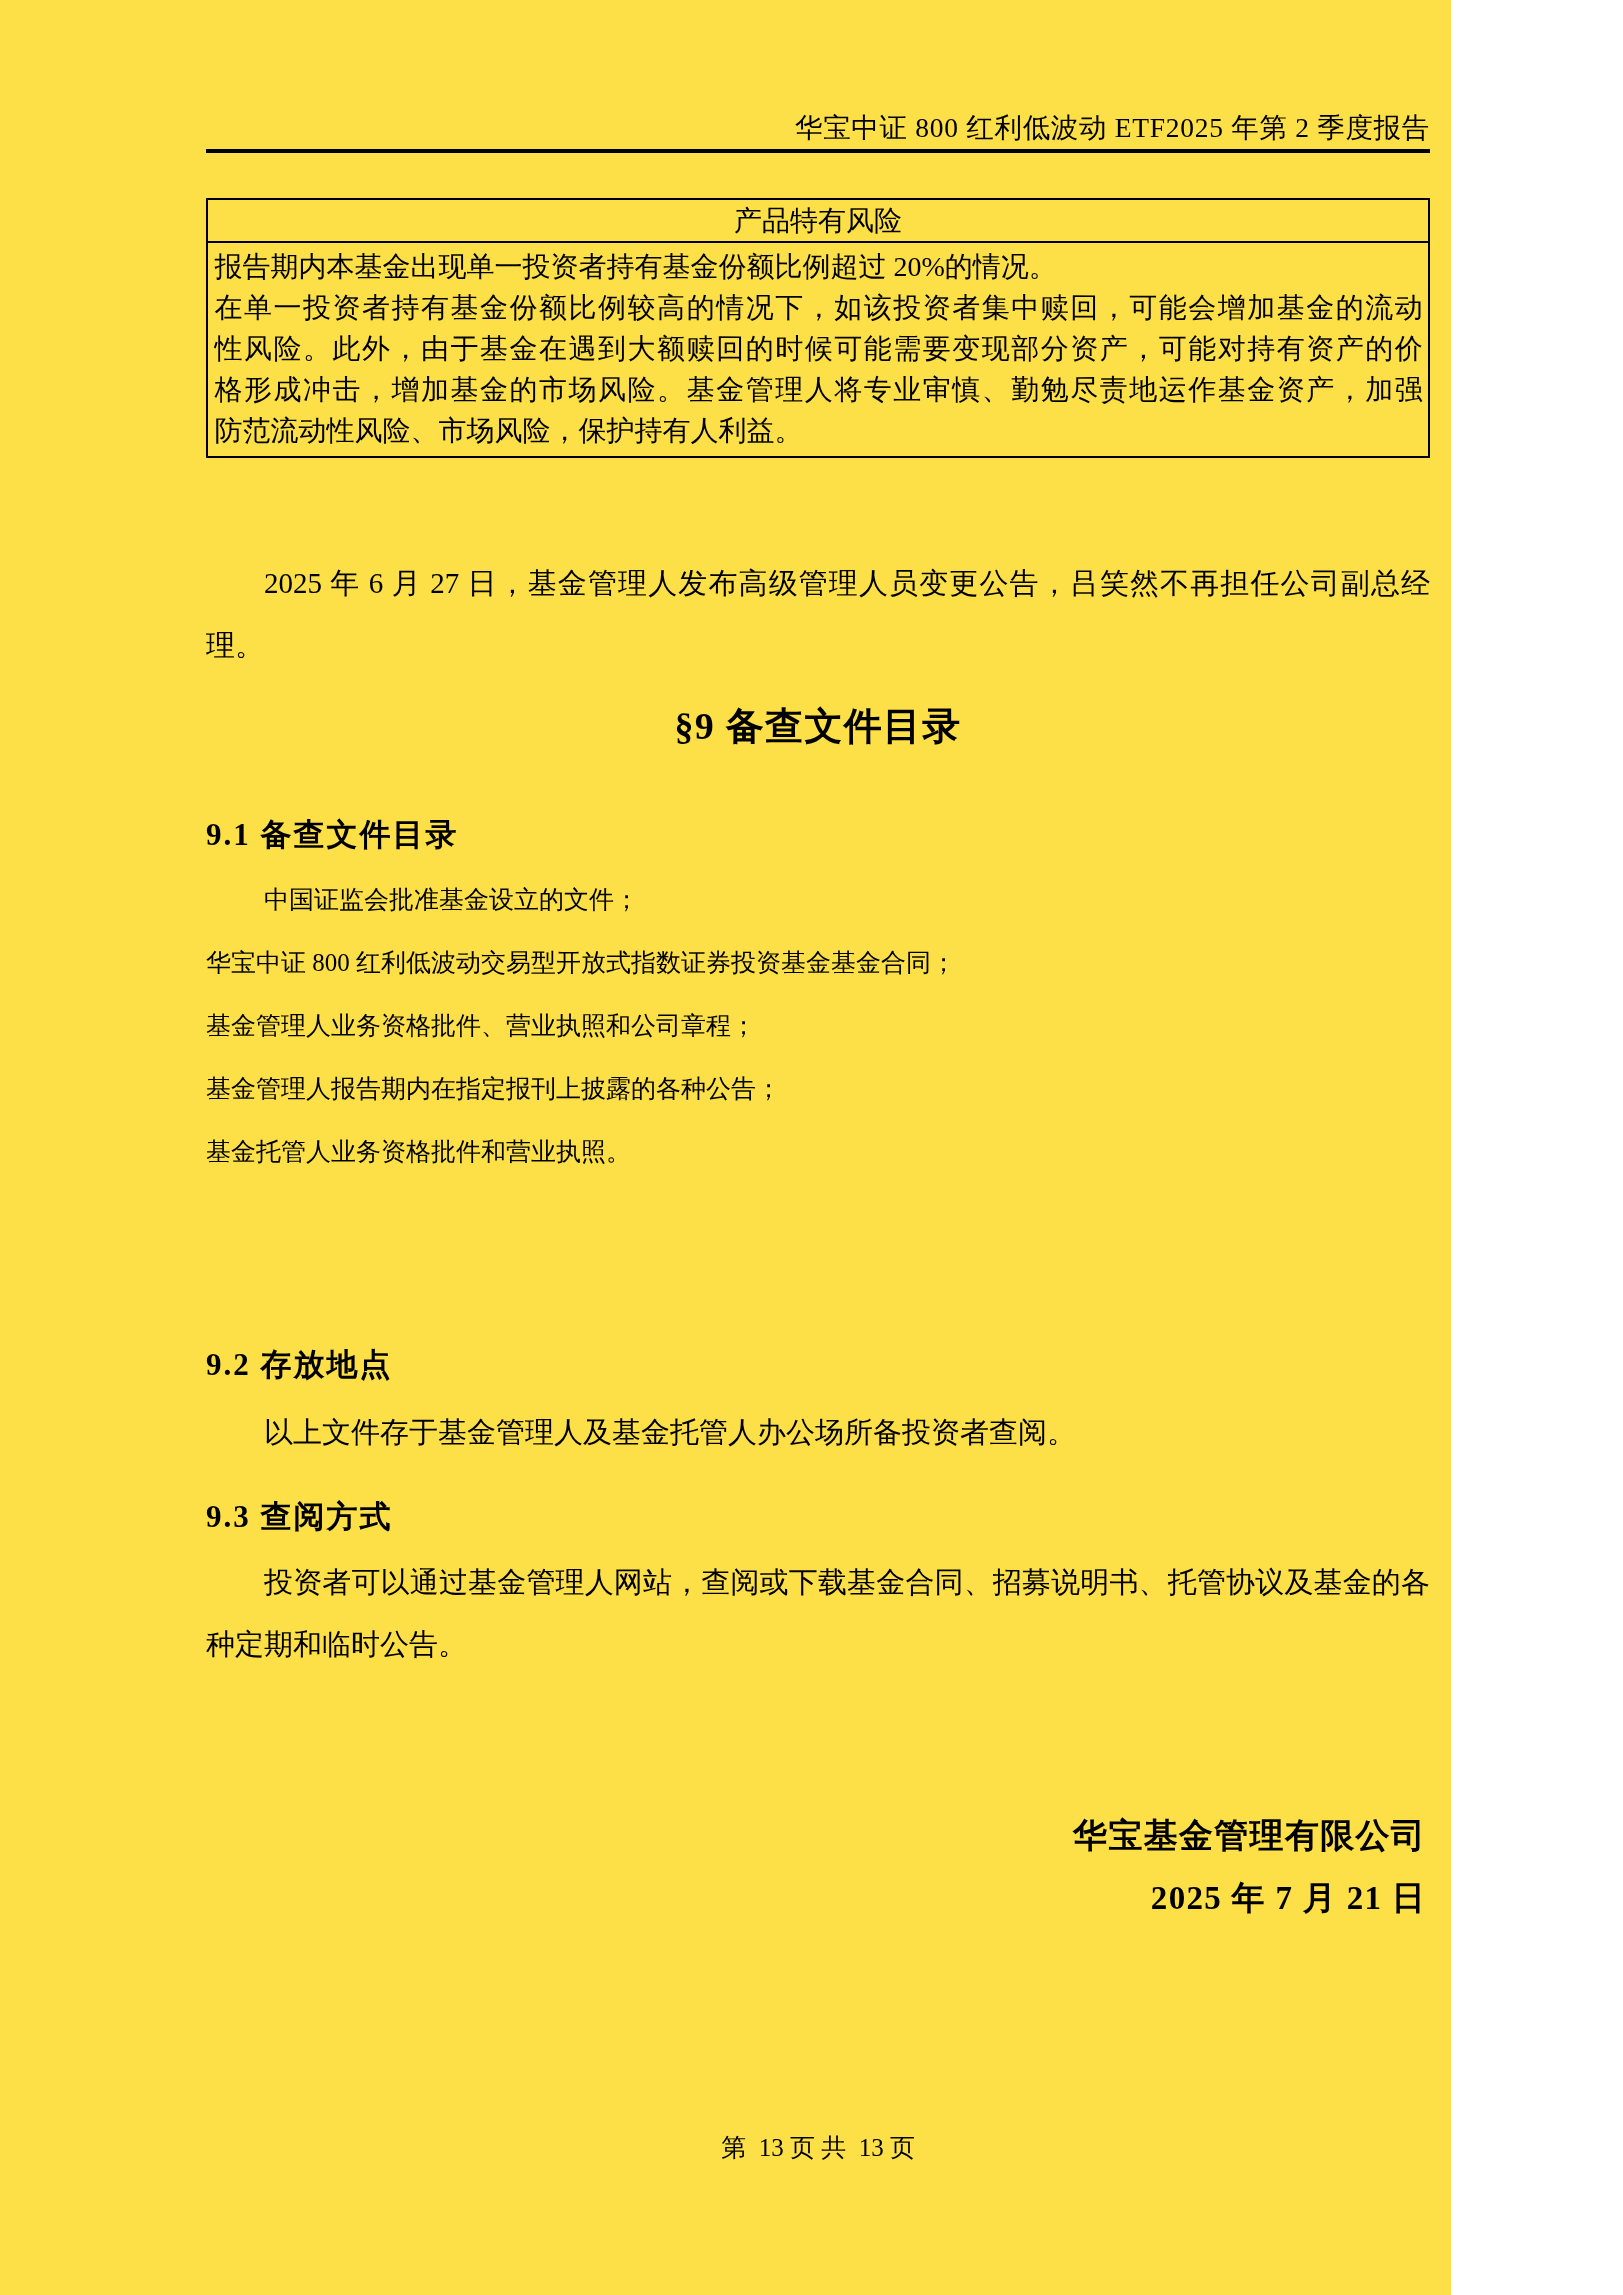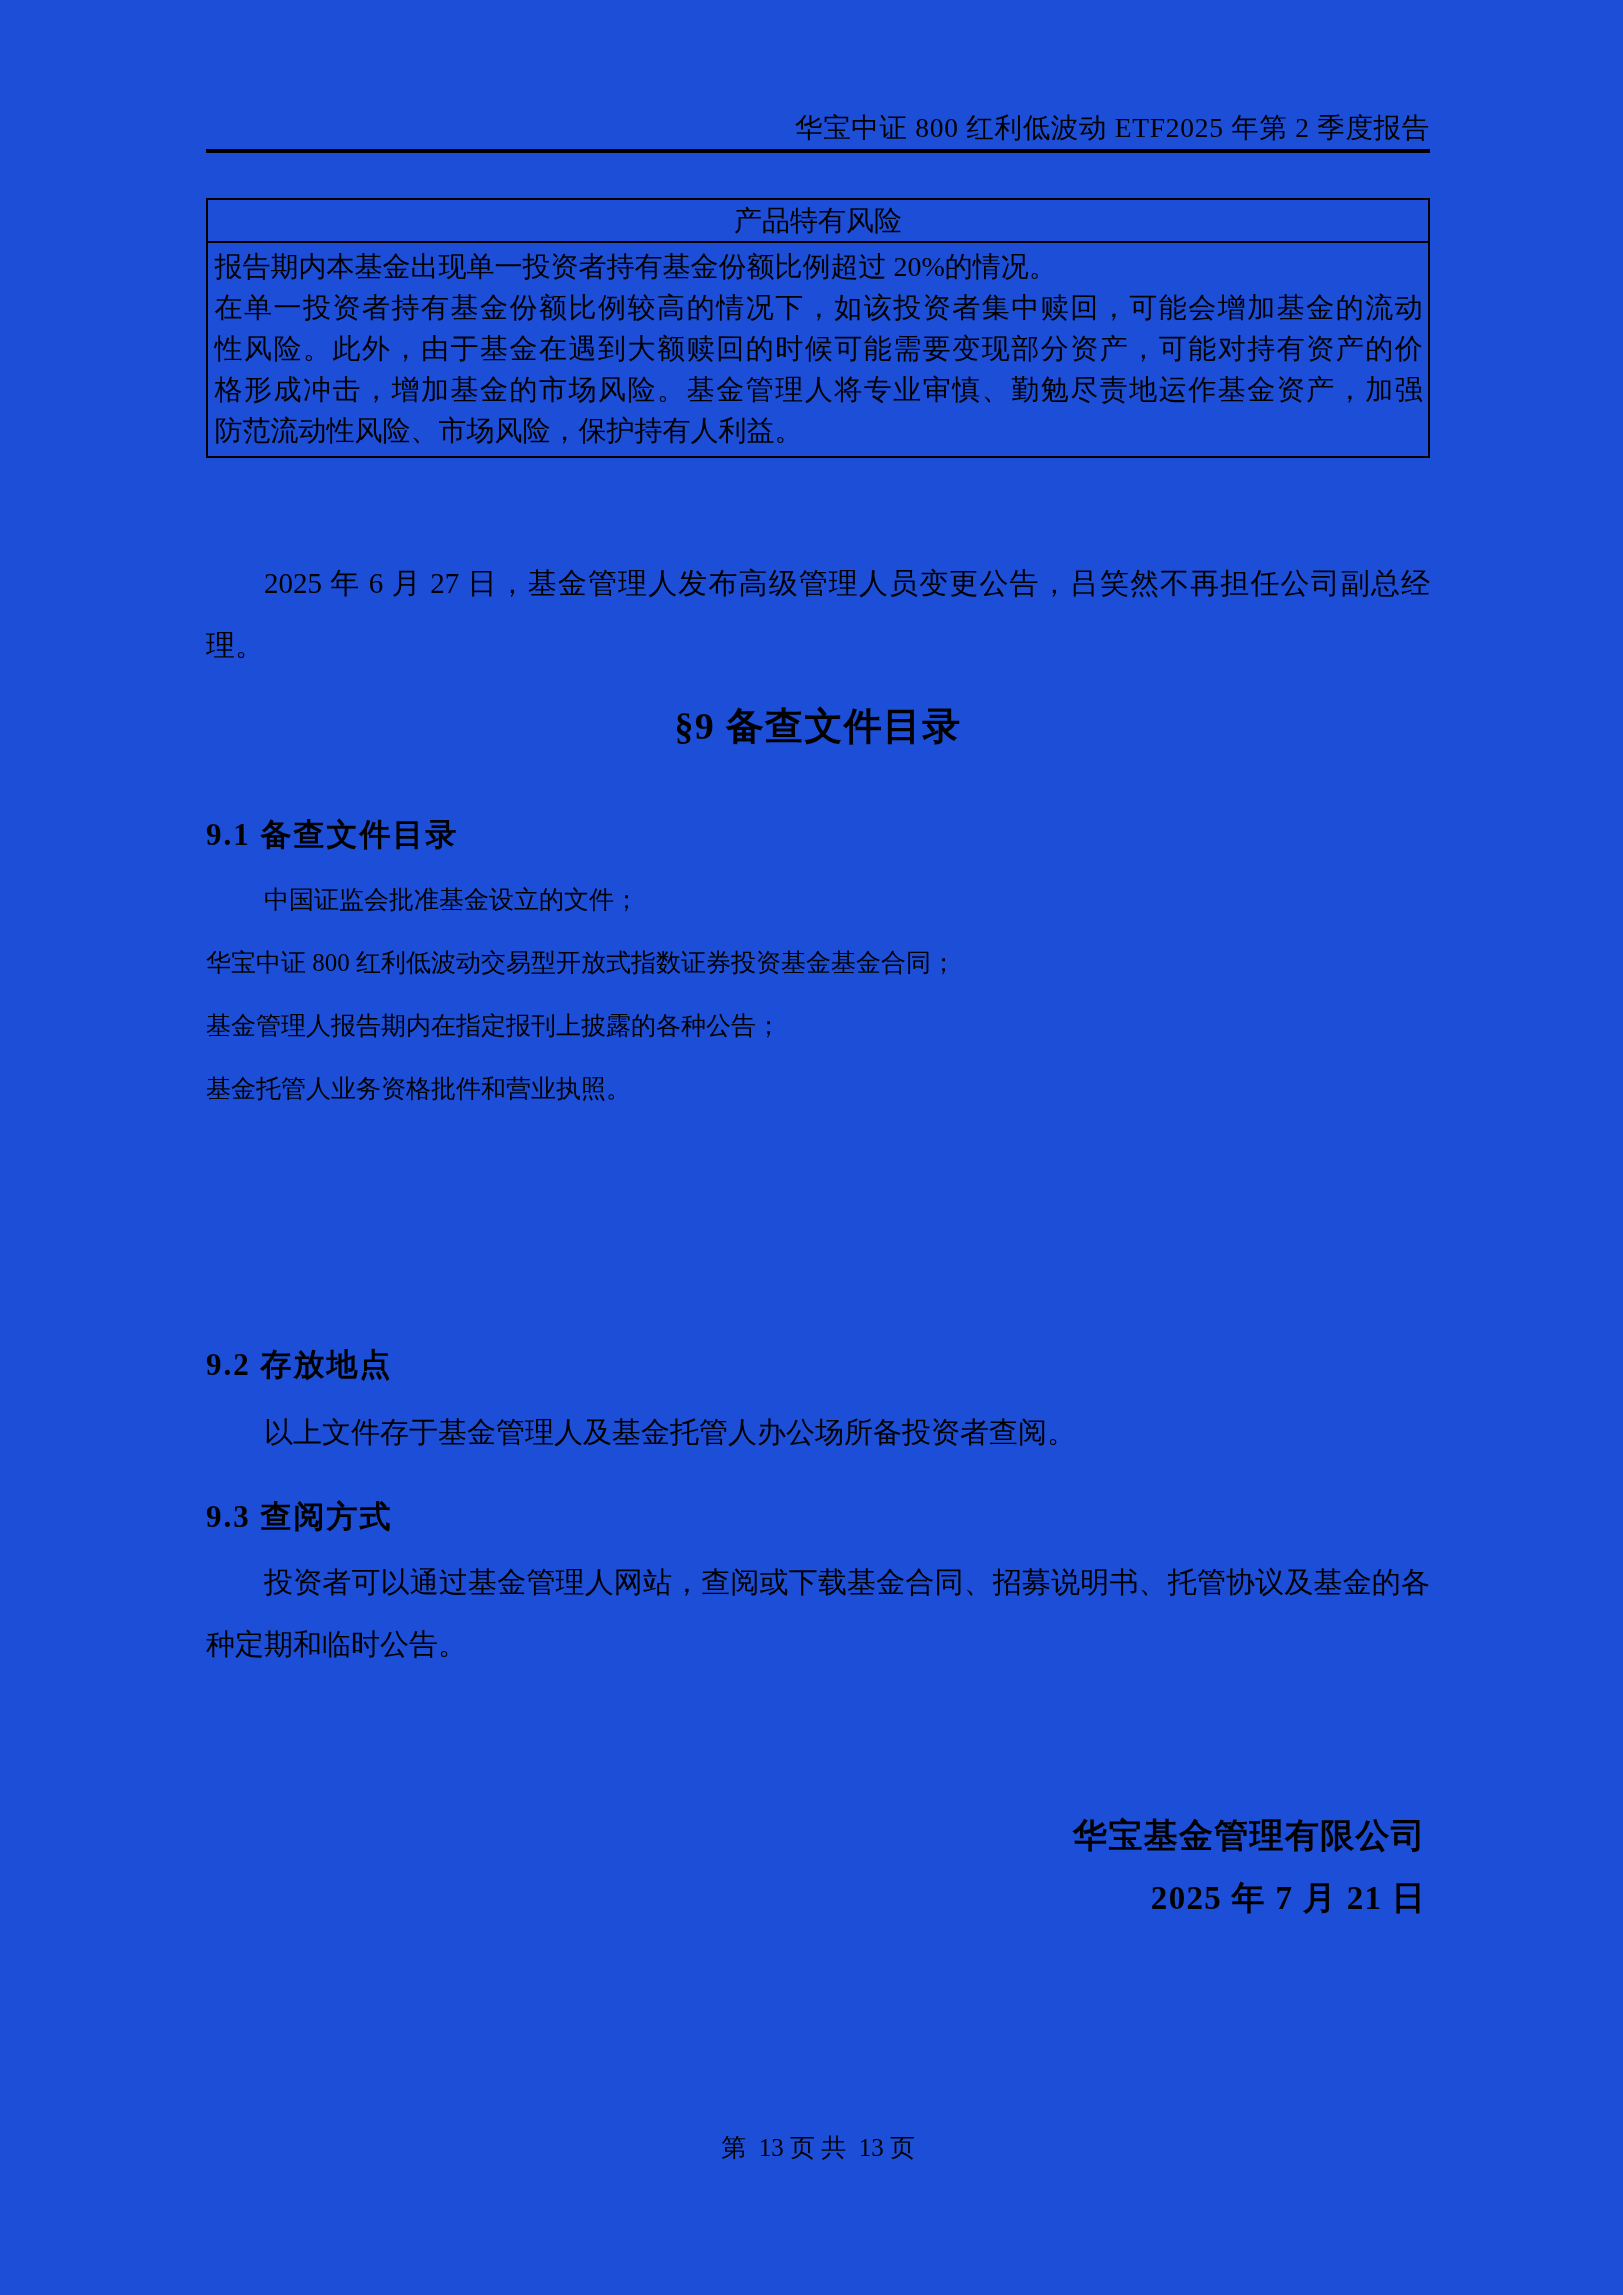--- a/index.html
+++ b/index.html
@@ -1,19 +1,19 @@
 <!DOCTYPE html>
 <html style="font-size:10.5px"><head>
 <meta charset="utf-8">
 <style>
   html,body{margin:0;padding:0;background:#ffffff;}
   .page{
     position:relative;
-    width:1623px;height:2295px;
-    background:#1d4ed8;
+    width:1451px;height:2295px;
+    background:#fde047;
     color:#000000;
     font-family:"Liberation Serif","DejaVu Serif",serif;
     overflow:hidden;
   }
   .abs{position:absolute;left:206px;width:1224px;}
 
   
   .header-title{
     top:111px;
     text-align:right;
@@ -140,20 +140,21 @@
     <div class="line indent fill">2025 年 6 月 27 日，基金管理人发布高级管理人员变更公告，吕笑然不再担任公司副总经</div>
     <div class="line">理。</div>
   </div>
 
   <div class="abs chapter-heading">§9 备查文件目录</div>
 
   <div class="abs sec-heading h-91">9.1 备查文件目录</div>
   <div class="abs list-91">
     <div class="line indent">中国证监会批准基金设立的文件；</div>
     <div class="line">华宝中证 800 红利低波动交易型开放式指数证券投资基金基金合同；</div>
+    <div class="line">基金管理人业务资格批件、营业执照和公司章程；</div>
     <div class="line">基金管理人报告期内在指定报刊上披露的各种公告；</div>
     <div class="line">基金托管人业务资格批件和营业执照。</div>
   </div>
 
   <div class="abs sec-heading h-92">9.2 存放地点</div>
   <div class="abs body-par p-92">
     <div class="line indent">以上文件存于基金管理人及基金托管人办公场所备投资者查阅。</div>
   </div>
 
   <div class="abs sec-heading h-93">9.3 查阅方式</div>

